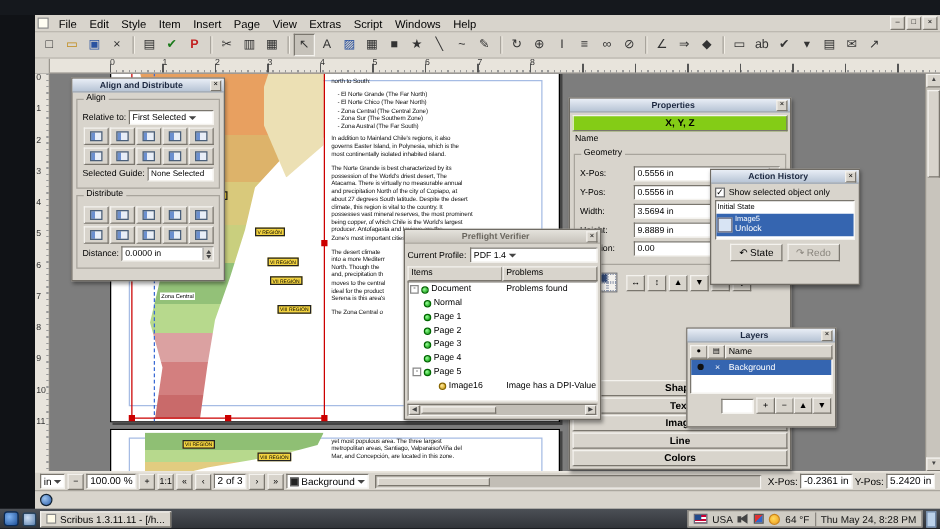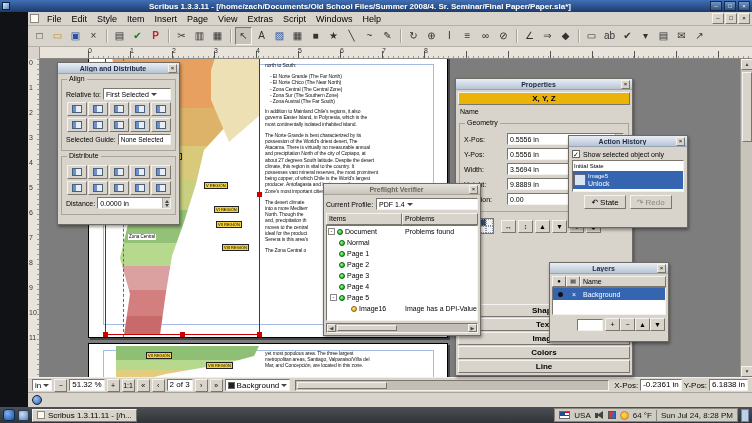--- a/index.html
+++ b/index.html
@@ -133,21 +133,21 @@
 .spin{flex:1;display:flex;align-items:center;background:#fff;border:1px solid;border-color:#7a766e #f4f2ee #f4f2ee #7a766e;height:12px;}
 .spinval{flex:1;font-size:7px;padding:0 2px;white-space:nowrap;overflow:hidden;}
 .sarr{width:8px;align-self:stretch;display:flex;flex-direction:column;align-items:center;justify-content:center;gap:1px;border-left:1px solid #aaa;background:#d8d4cc;}
 .sarr b{width:0;height:0;border-left:2.5px solid transparent;border-right:2.5px solid transparent;}
 .sarr b.u{border-bottom:3px solid #444;}
 .sarr b.d{border-top:3px solid #444;}
 
 .dlg-properties{left:455px;top:78px;width:178px;height:298px;z-index:40;}
 .prop-body{position:absolute;left:0;top:11px;right:0;bottom:0;padding:2px;}
 .ptab{display:block;width:100%;height:13px;background:#d8d4cc;border:1px solid;border-color:#f4f2ee #7a766e #7a766e #f4f2ee;font-size:8px;font-weight:bold;text-align:center;line-height:11px;}
-.ptab.active{background:#eab308;}
+.ptab.active{background:#84cc16;}
 .plabel{font-size:7px;margin:3px 2px 1px;}
 .pfrow{display:flex;align-items:center;gap:3px;margin:3px 1px;}
 .pfl{width:40px;font-size:7px;text-align:left;flex:none;}
 .pwrow{display:flex;align-items:center;gap:3px;margin:6px 2px;}
 .dial{width:15px;height:15px;border-radius:50%;background:radial-gradient(circle at 40% 35%,#fff,#b4b0a8);border:1px solid #777;}
 .bp{width:16px;height:16px;background:#f4f2ee;border:1px solid #777;display:grid;grid-template-columns:1fr 1fr;}
 .bp i{border:1px dotted #8892a8;}
 .bp i:first-child{background:#334a77;}
 .ptools{display:flex;gap:2px;margin-left:4px;}
 .ptool{width:15px;height:13px;background:#d8d4cc;border:1px solid;border-color:#f4f2ee #7a766e #7a766e #f4f2ee;font-size:7px;line-height:11px;text-align:center;}
@@ -201,27 +201,20 @@
 .lyx{font-size:7px;color:inherit;}
 .ly-btns{display:flex;align-items:center;gap:2px;margin:3px 3px;justify-content:flex-end;}
 .ly-blend{width:26px;height:12px;background:#fff;border:1px solid;border-color:#7a766e #f4f2ee #f4f2ee #7a766e;}
 .lybtn{width:15px;height:13px;background:#d8d4cc;border:1px solid;border-color:#f4f2ee #7a766e #7a766e #f4f2ee;font-size:7px;line-height:11px;text-align:center;}
 </style>
 </head>
 <body>
 
 <div class="app">
 
-  <div class="titlebar">
-    <span class="tb-ic"></span>
-    <span class="tb-title">Scribus 1.3.3.11 - [/home/zach/Documents/Old School Files/Summer 2008/4. Sr. Seminar/Final Paper/Paper.sla*]</span>
-    <span class="tb-btn">–</span>
-    <span class="tb-btn">□</span>
-    <span class="tb-btn">×</span>
-  </div>
 
   <div class="left-strip"></div>
 
   <div class="mainwin">
 
     <div class="menubar">
       <span class="mdi-ic"></span>
       <span><span class="menu-item">File</span><span class="menu-item">Edit</span><span class="menu-item">Style</span><span class="menu-item">Item</span><span class="menu-item">Insert</span><span class="menu-item">Page</span><span class="menu-item">View</span><span class="menu-item">Extras</span><span class="menu-item">Script</span><span class="menu-item">Windows</span><span class="menu-item">Help</span></span>
       <span class="mdi-btns">
         <span class="mdi-btn">–</span>
@@ -480,40 +473,40 @@
         <span class="vs-btn vs-dn">▼</span>
       </div>
     </div>
 
     <div class="status1">
       <span class="combo">
           <span class="slabel">in</span>
           <span class="carrow"></span>
         </span>
       <span class="sbtn">−</span>
-      <span class="sbox">51.32 %</span>
+      <span class="sbox">100.00 %</span>
       <span class="sbtn">+</span>
       <span class="sbtn">1:1</span>
       <span class="sbtn">«</span>
       <span class="sbtn">‹</span>
       <span class="sbox">2 of 3</span>
       <span class="sbtn">›</span>
       <span class="sbtn">»</span>
       <span class="combo">
           <span class="swatch"></span>
           <span class="slabel">Background</span>
           <span class="carrow"></span>
         </span>
       <span class="hscroll">
           <span class="hthumb"></span>
         </span>
       <span class="slabel">X-Pos:</span>
       <span class="sbox">-0.2361 in</span>
       <span class="slabel">Y-Pos:</span>
-      <span class="sbox">6.1838 in</span>
+      <span class="sbox">5.2420 in</span>
     </div>
 
     <div class="status2">
       <span class="s2icon"></span>
     </div>
   </div>
 
   <div class="taskbar">
     <span class="tk-launch"></span>
     <span class="tk-launch2"></span>
@@ -523,21 +516,21 @@
     </span>
     <span class="tk-spacer"></span>
     <span class="tk-tray">
       <span class="flag"></span>
       <span>USA</span>
       <span class="spk"></span>
       <span class="tray-app"></span>
       <span class="sun"></span>
       <span>64 °F</span>
       <span class="tk-div"></span>
-      <span>Sun Jul 24, 8:28 PM</span>
+      <span>Thu May 24, 8:28 PM</span>
     </span>
     <span class="tk-end"></span>
   </div>
 
   <div class="dlg dlg-align">
     <div class="dlg-tb">
       <span class="t">Align and Distribute</span>
       <span class="dlg-close">×</span>
     </div>
     <div class="grp">
@@ -716,22 +709,22 @@
             <button class="ptool"><span>▼</span></button>
             <button class="ptool"><span>●</span></button>
             <button class="ptool"><span>◆</span></button>
           </span>
       </div>
       <div class="ptabs-bottom">
 
       <button class="ptab">Shape</button>
           <button class="ptab">Text</button>
           <button class="ptab">Image</button>
+          <button class="ptab">Line</button>
           <button class="ptab">Colors</button>
-          <button class="ptab">Line</button>
         </div>
     </div>
   </div>
 
   <div class="dlg dlg-preflight inactive">
     <div class="dlg-tb">
       <span class="t">Preflight Verifier</span>
       <span class="dlg-close">×</span>
     </div>
     <div class="pf-profrow">

